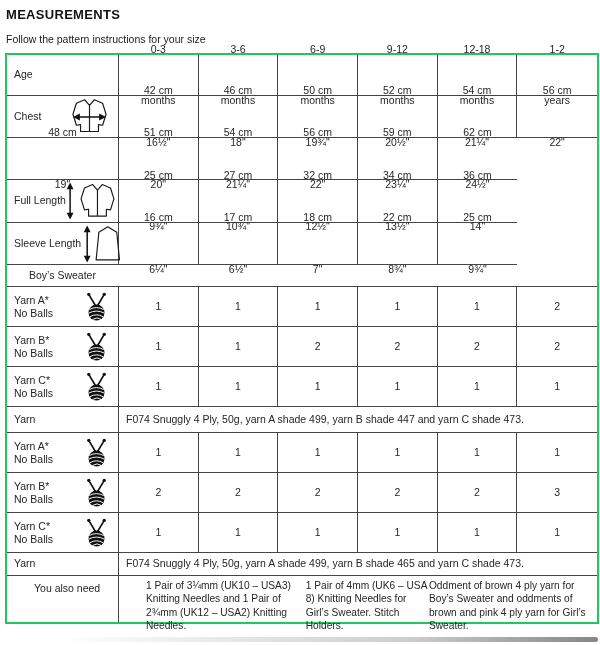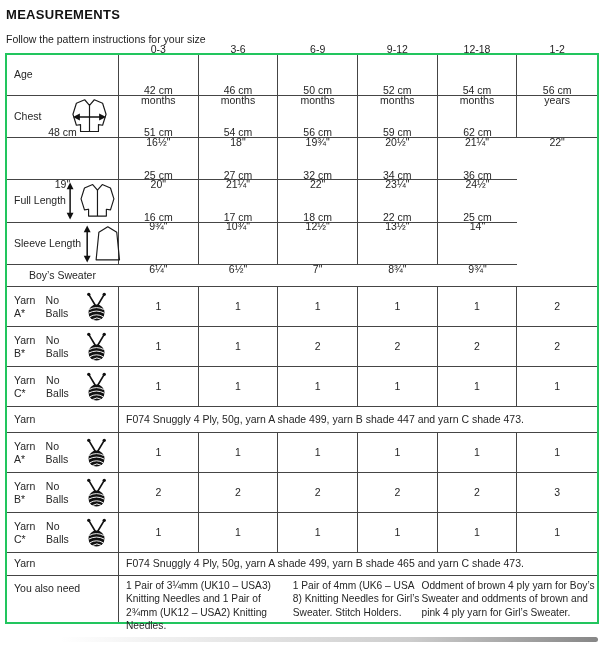--- a/index.html
+++ b/index.html
@@ -12,25 +12,25 @@
   .subtitle{font-size:10.5px;color:#222;margin:11px 0 8px 1px;}
   .tbl{width:594px;border:2px solid #22c55e;box-sizing:border-box;background:#fff;}
   .row{display:grid;grid-template-columns:112px repeat(6,1fr);}
   .cell{
     box-sizing:border-box;height:var(--h,42px);
     border-right:1px solid #454545;border-bottom:1px solid #454545;
     display:flex;align-items:center;justify-content:center;
     font-size:10.5px;line-height:13.5px;text-align:center;
   }
   .cell:last-child{border-right:none;}
-  .row:last-child .cell{border-bottom:none;}
+  .row:last-child .cell{border-bottom:none;margin-left:20px;}
   .stack{flex-direction:column;gap:38px;}
   .lbl-cell{justify-content:space-between;text-align:left;padding:0 6px 0 7px;}
   .lbl{white-space:nowrap;}
-  .lbl2{display:flex;line-height:13px;}
+  .lbl2{display:flex;flex-direction:column;line-height:13px;}
   .mi{display:flex;align-items:center;}
   .band-cell{grid-column:1 / -1;justify-content:flex-start;padding-left:22px;text-align:left;}
   .wide-cell{grid-column:2 / -1;justify-content:flex-start;text-align:left;padding-left:7px;}
   .lines-cell{flex-direction:row;align-items:flex-start;justify-content:flex-start;padding-top:3px;font-size:10.2px;line-height:13.3px;}
   .top-label{align-items:flex-start;padding-top:6px;}
   .scan-shadow{
     position:absolute;left:60px;top:637px;width:538px;height:5px;border-radius:3px;
     background:linear-gradient(to right, rgba(120,120,120,0) 0%, rgba(90,90,90,.30) 65%, rgba(35,35,35,.55) 100%);
   }
 </style>

